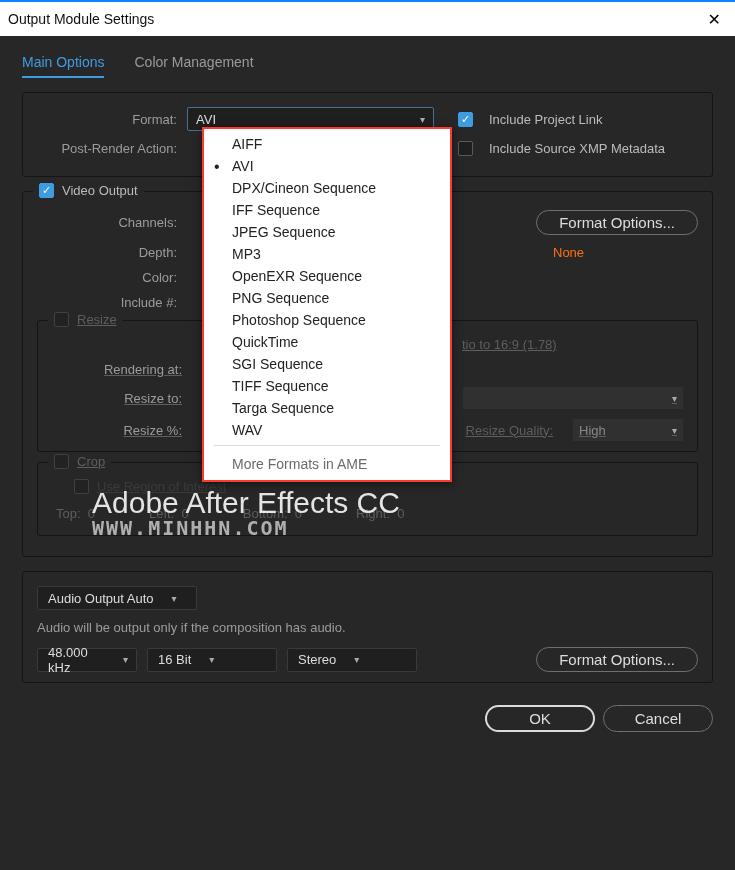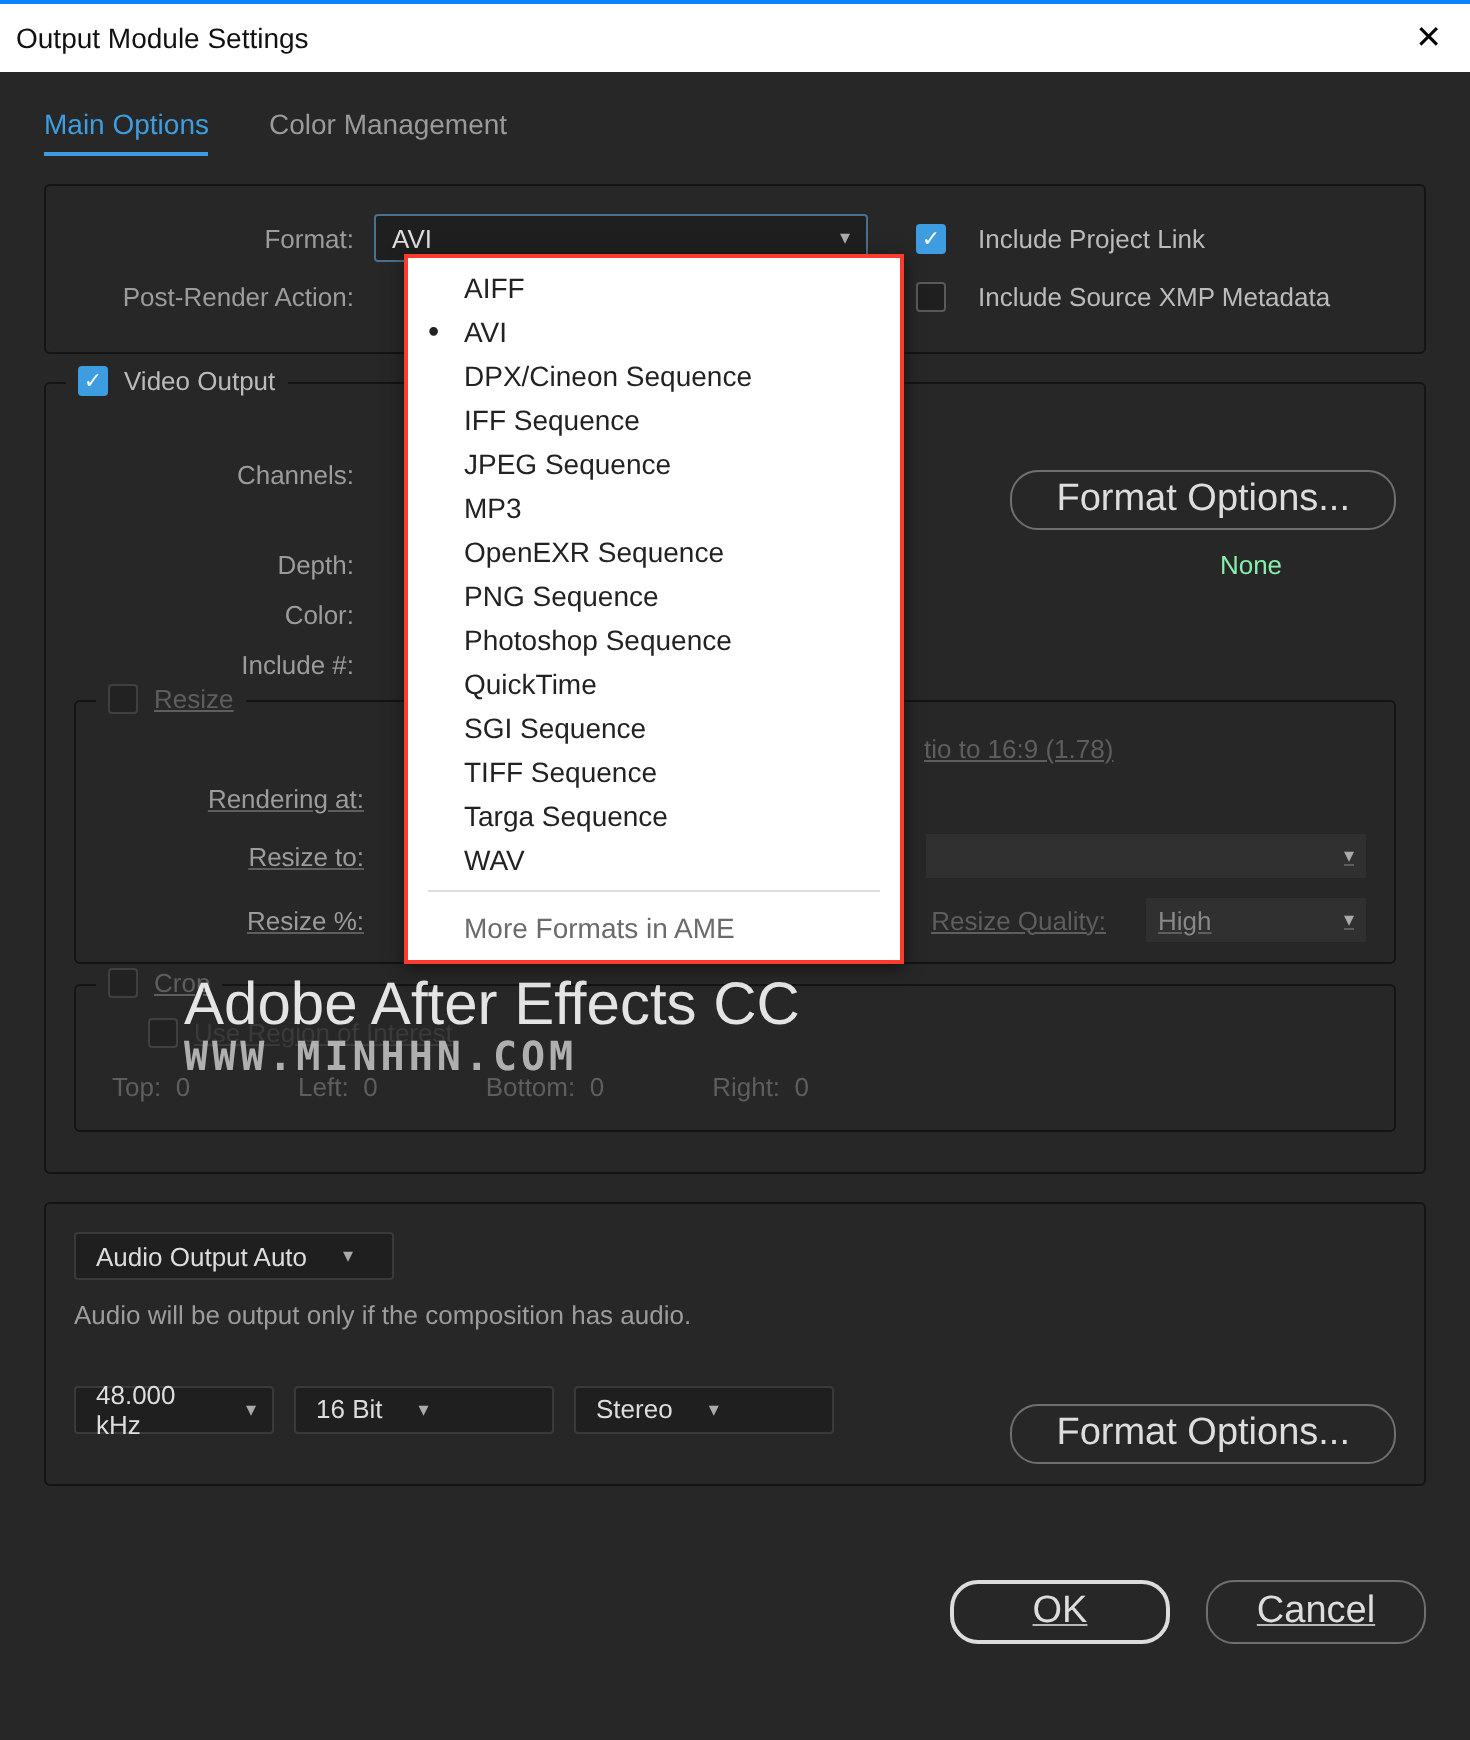--- a/index.html
+++ b/index.html
@@ -15,31 +15,31 @@
   .panel { border: 1px solid #141414; border-radius: 3px; padding: 14px 14px 10px 14px; margin-bottom: 14px; position: relative; }
   .row { display: flex; align-items: center; margin-bottom: 10px; font-size: 13px; }
   .label { width: 150px; text-align: right; padding-right: 10px; color: #9c9c9c; }
   .select { height: 24px; background: #1f1f1f; border: 1px solid #4a6f8f; color: #ddd; padding: 0 8px; display: flex; align-items: center; justify-content: space-between; cursor: pointer; border-radius: 2px; }
   .checkbox { width: 15px; height: 15px; border: 1px solid #595959; background: #1f1f1f; margin-right: 8px; display: inline-flex; align-items: center; justify-content: center; cursor: pointer; border-radius: 2px; }
   .checkbox.checked { background: #3e9de0; border-color: #3e9de0; color: #fff; font-size: 11px; }
   .checkbox.disabled { opacity: 0.5; }
   .right-col { display: flex; align-items: center; gap: 8px; }
   .right-col-text { color: #bbb; }
   .fieldset-label { position: absolute; top: -9px; left: 10px; background: #272727; padding: 0 6px; font-size: 13px; color: #bbb; display: flex; align-items: center; }
-  .pill-btn { border: 1px solid #6f6f6f; border-radius: 14px; padding: 3px 22px; font-size: 19px; color: #ddd; background: transparent; cursor: pointer; margin-top: 25px; }
+  .pill-btn { border: 1px solid #6f6f6f; border-radius: 14px; padding: 3px 22px; font-size: 15px; color: #ddd; background: transparent; cursor: pointer; }
   .pill-btn.primary { border: 2px solid #dcdcdc; font-weight: 500; }
   .sub-panel { border: 1px solid #141414; border-radius: 3px; margin: 6px 0 10px 0; padding: 10px 14px; position: relative; }
   .dim-text { color: #5e5e5e; text-decoration: underline; }
   .dropdown { position: absolute; left: 179px; top: 34px; width: 250px; background: #fff; color: #222; border: 2px solid #fc3b2e; box-shadow: 0 2px 8px rgba(0,0,0,.5); z-index: 20; padding: 4px 0; }
   .dropdown-item { padding: 3px 18px 3px 28px; font-size: 14px; cursor: pointer; position: relative; }
   .dropdown-item.selected::before { content: "•"; position: absolute; left: 10px; font-size: 16px; }
   .dropdown-sep { border-top: 1px solid #ddd; margin: 4px 10px; }
   .dropdown-more { padding: 6px 18px 4px 28px; font-size: 14px; color: #6b6b6b; cursor: pointer; }
   .chevron { font-size: 10px; color: #aaa; }
-  .footer-row { display: flex; justify-content: flex-end; gap: 18px; margin-top: 22px; text-decoration: underline; }
+  .footer-row { display: flex; justify-content: flex-end; gap: 8px; margin-top: 22px; }
   .crop-row { display: flex; gap: 54px; font-size: 13px; color: #5e5e5e; padding: 2px 4px 4px 4px; }
   .watermark { position: absolute; left: 92px; top: 450px; color: rgba(255,255,255,.88); font-size: 30px; pointer-events: none; }
   .watermark2 { position: absolute; left: 92px; top: 480px; color: rgba(200,200,200,.85); font-size: 20px; letter-spacing: 2px; font-family: monospace; font-weight: bold; pointer-events: none; }
   .audio-select { height: 24px; background: #1f1f1f; border: 1px solid #3a3a3a; color: #ddd; padding: 0 8px 0 10px; display: flex; align-items: center; justify-content: flex-start; border-radius: 2px; gap: 18px; cursor: pointer; font-size: 13px; }
   .audio-row { display: flex; gap: 10px; align-items: center; }
   .resize-sel { background: #303030; color: #888; border: none; height: 22px; width: 110px; padding: 0 6px; display: flex; align-items: center; justify-content: space-between; }
 </style>
 </head>
 <body>
 
@@ -104,21 +104,21 @@
         <span>Video Output</span>
       </div>
       <div class="row" style="margin-top:4px;">
         <div class="label">Channels:</div>
         <div style="flex:1"></div>
         <button class="pill-btn">Format Options...</button>
       </div>
       <div class="row">
         <div class="label">Depth:</div>
         <div style="flex:1"></div>
-        <span style="width:145px;text-align:center;color:#86efac;">None</span>
+        <span style="width:145px;text-align:left;color:#f97316;">None</span>
       </div>
       <div class="row">
         <div class="label">Color:</div>
       </div>
       <div class="row">
         <div class="label">Include #:</div>
       </div>
 
       <div class="sub-panel">
         <div class="fieldset-label">

